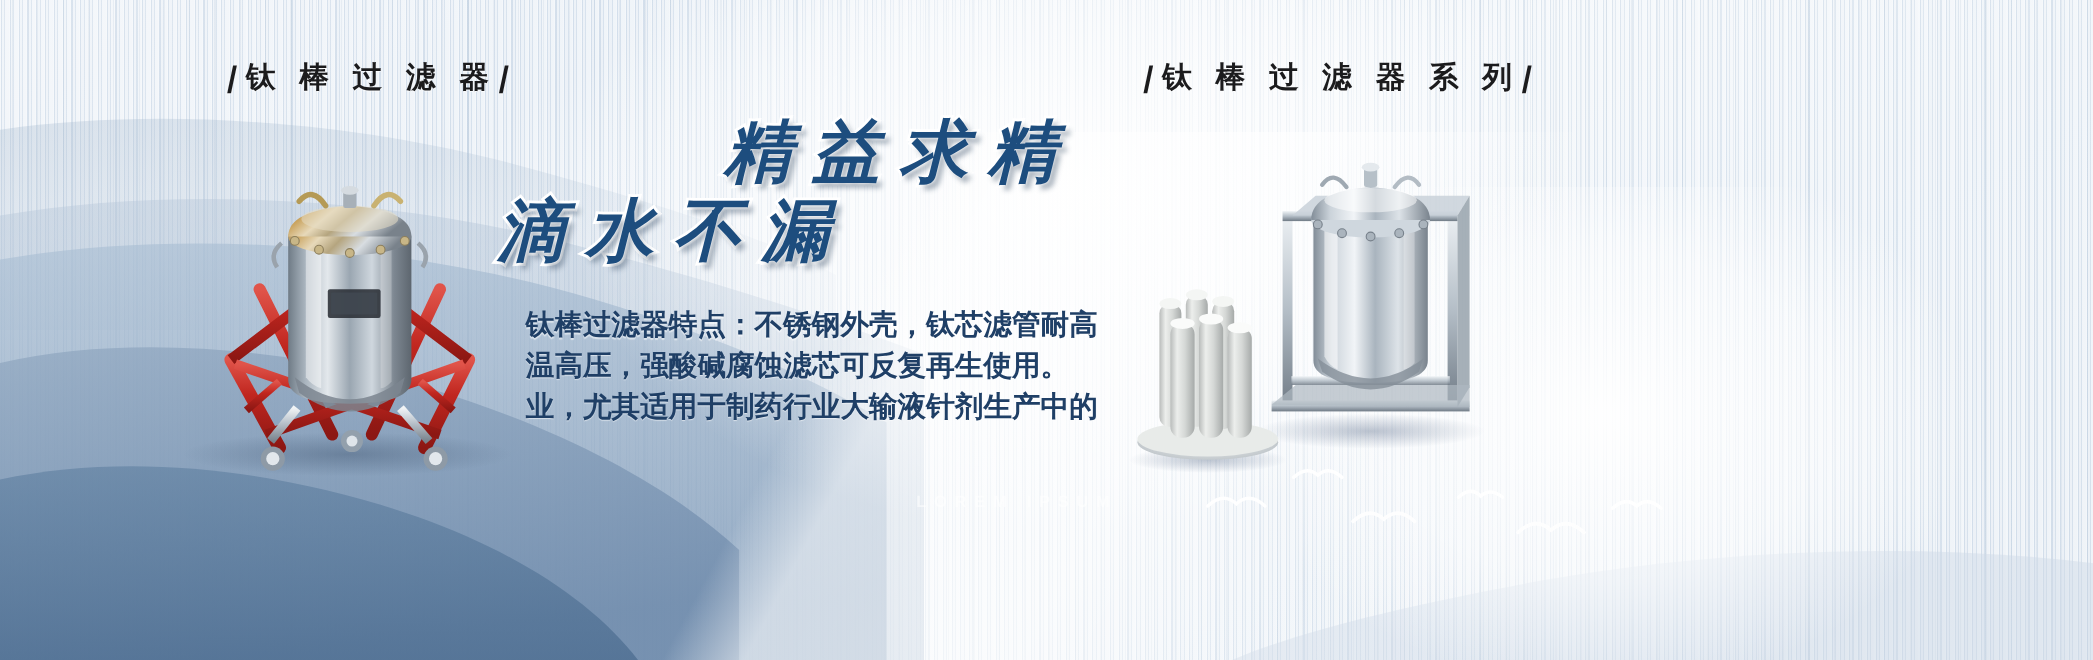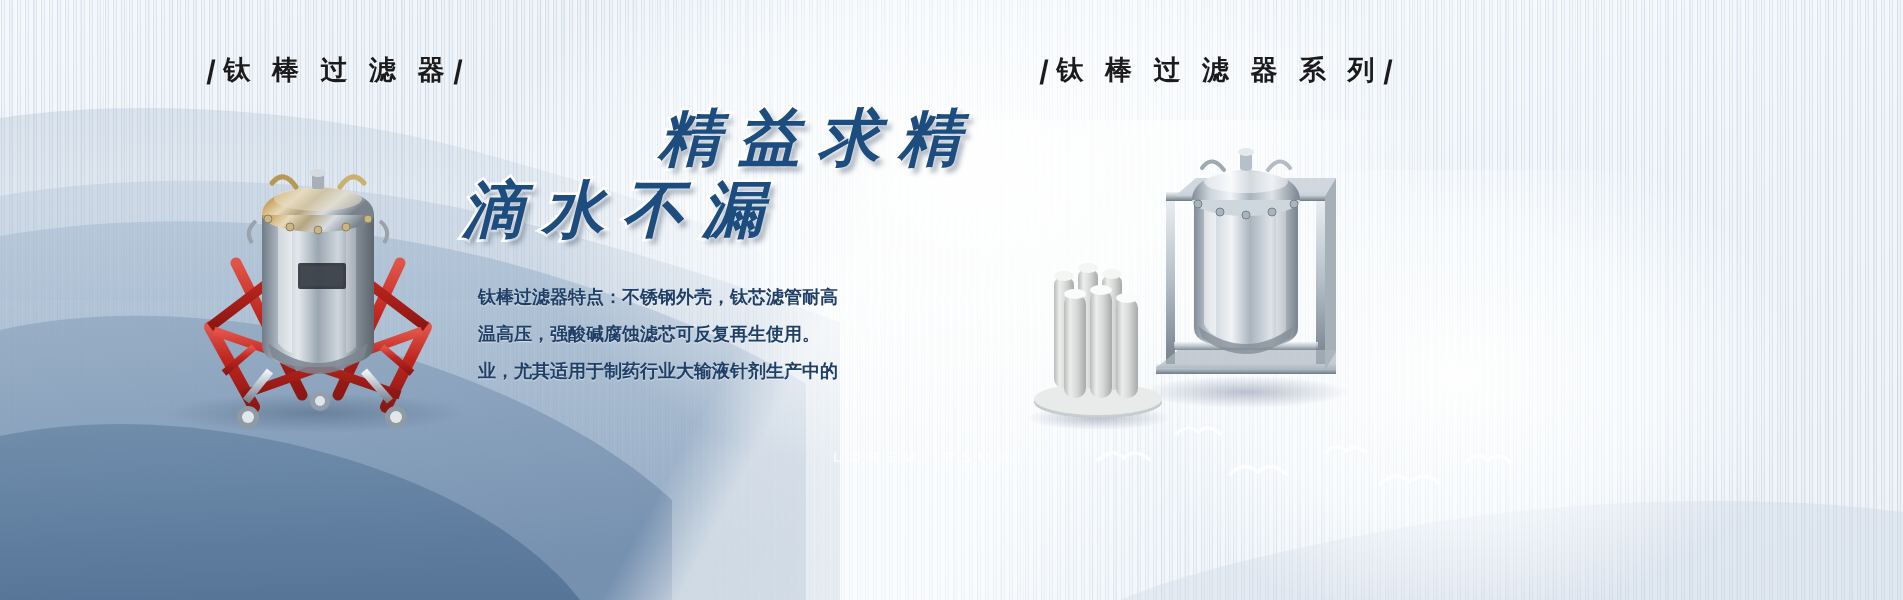--- a/index.html
+++ b/index.html
@@ -114,32 +114,32 @@
     font-size: 62px;
     letter-spacing: 18px;
     white-space: nowrap;
     -webkit-text-stroke: 5px #ffffff;
     paint-order: stroke fill;
     text-shadow:
       0 0 2px #ffffff,
       4px 5px 5px rgba(60,80,105,0.42);
   }
   #headline-1 { left: 658px; top: 84px; margin-top: 12px; }
-  #headline-2 { left: 462px; top: 168px; }
+  #headline-2 { left: 452px; top: 168px; }
 
   
   #description {
     position: absolute;
     left: 478px;
     top: 278px;
     width: 520px;
     color: #1f3f66;
     font-family: "DejaVu Serif", "Liberation Serif", serif;
     font-weight: 700;
-    font-size: 18px;
+    font-size: 26px;
     line-height: 37px;
     letter-spacing: 0px;
     text-shadow: 0 1px 1px rgba(255,255,255,.55);
   }
   #description .line { display: block; white-space: nowrap; }
 
   
   #watermark {
     position: absolute;
     left: 833px;

